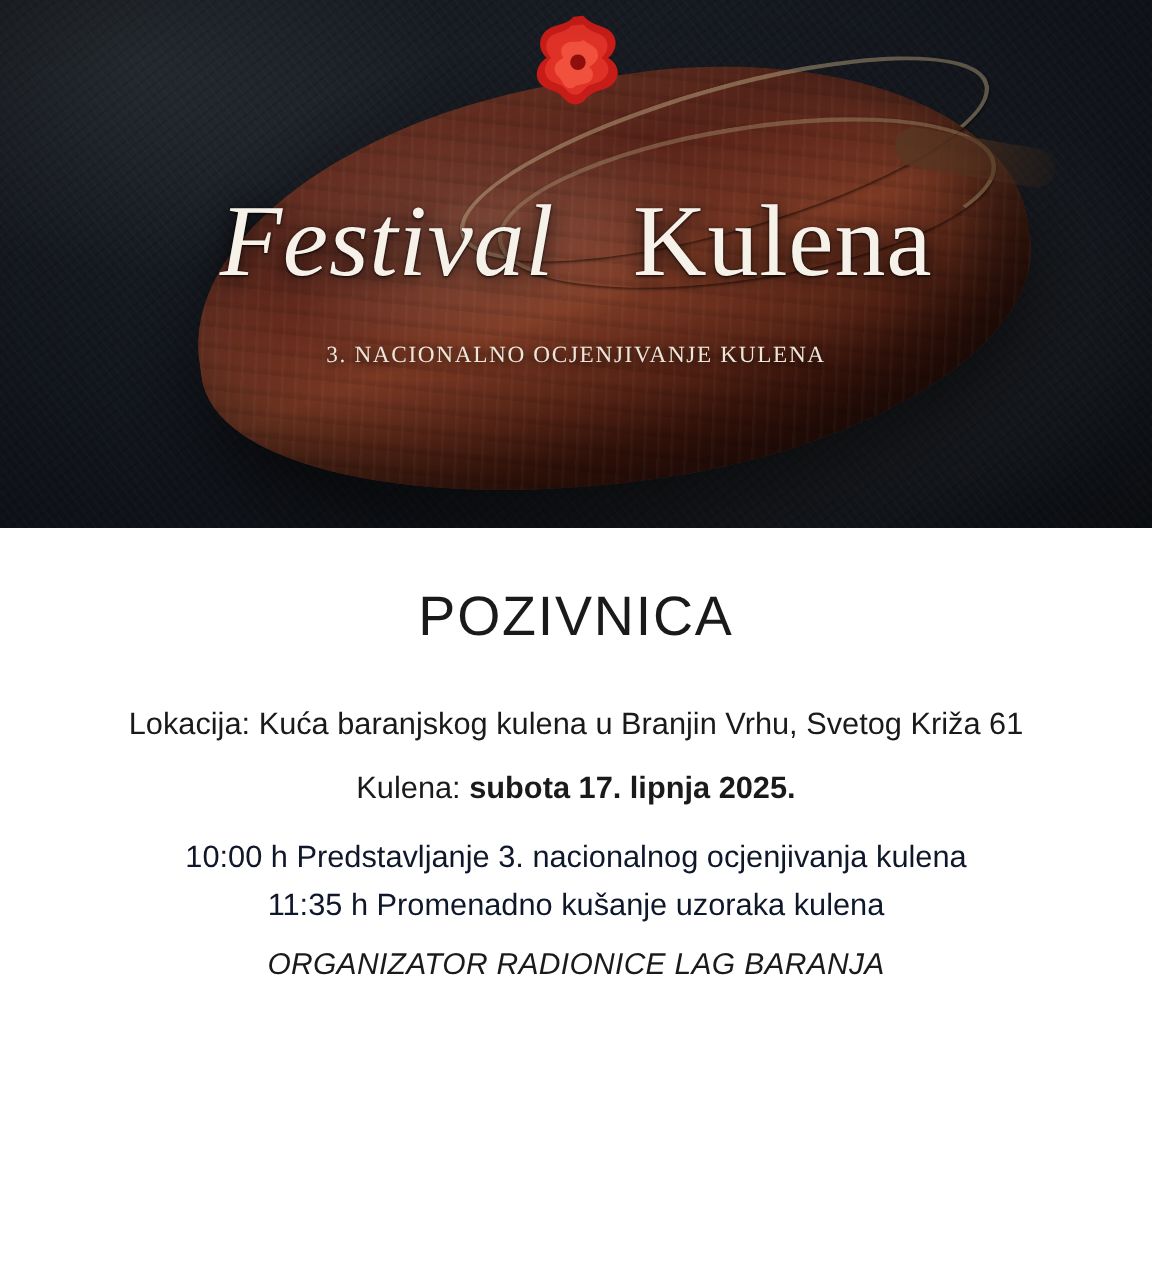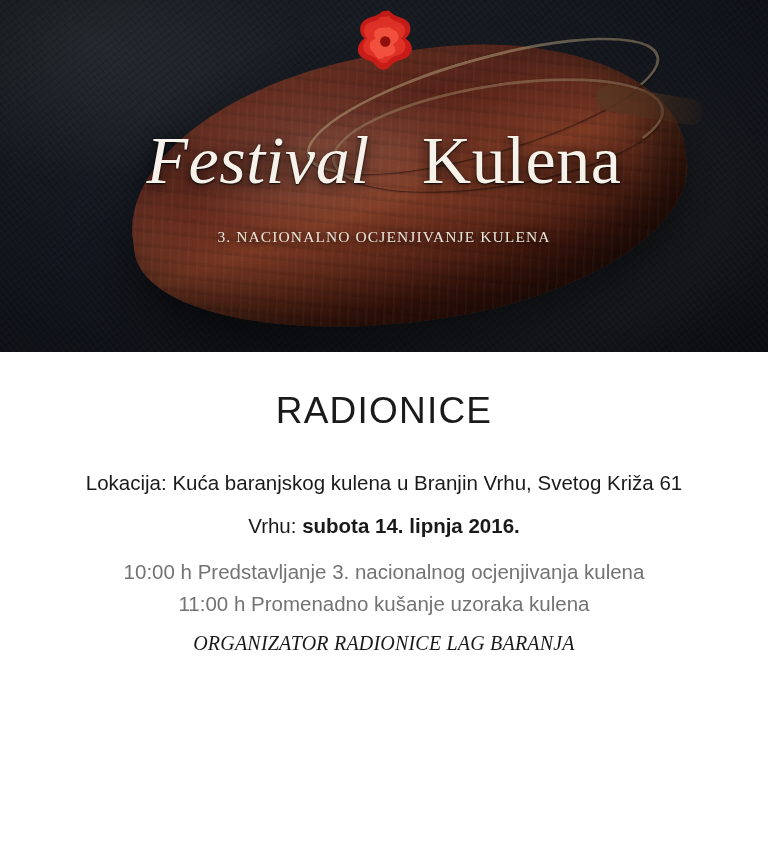--- a/index.html
+++ b/index.html
@@ -152,23 +152,23 @@
     color: #1a1a1a;
     margin-top: 20px;
     font-weight: 400;
     text-align: center;
   }
   .line-location { margin-top: 38px; }
   .line-date { margin-top: 17px; }
   .line-date .bold { font-weight: 700; }
   .line-program { margin-top: 17px; }
   .schedule { margin-top: 20px; }
-  .schedule .item { font-size: 20.5px; line-height: 1.28; margin-top: 5px; color: #737373; }
+  .schedule .item { font-size: 20.5px; line-height: 1.28; margin-top: 5px; color: #0f172a; }
   .line-workshop { margin-top: 21px; font-size: 20px; letter-spacing: 0.2px; }
-  .line-organizer { margin-top: 14px; font-size: 20px; font-style: italic; letter-spacing: 0.2px; font-family: Liberation Serif, serif; }
+  .line-organizer { margin-top: 14px; font-size: 20px; font-style: italic; letter-spacing: 0.2px; }
 </style>
 </head>
 <body>
 
 <div class="hero">
   <div class="hero-bg"></div>
   <div class="hero-noise"></div>
 
   <div class="kulen"></div>
   <div class="kulen-string s1"></div>
@@ -189,29 +189,29 @@
     <span>&nbsp;</span>
     <span>Kulena</span>
   </div>
   <div class="hero-subtitle">3. NACIONALNO OCJENJIVANJE KULENA</div>
 
   <div class="hero-vignette"></div>
 </div>
 
 <div class="content">
 
-  <div class="doc-title">RADIONICE</div>
+  <div class="doc-title">POZIVNICA</div>
 
   <div class="line line-location">Lokacija: Kuća baranjskog kulena u Branjin Vrhu, Svetog Križa 61</div>
 
   <div class="line line-date">
-    <span>Vrhu: </span><span class="bold">subota 14. lipnja 2016.</span>
+    <span>Kulena: </span><span class="bold">subota 17. lipnja 2025.</span>
   </div>
 
 
   <div class="schedule">
     <div class="item">10:00 h Predstavljanje 3. nacionalnog ocjenjivanja kulena</div>
-    <div class="item">11:00 h Promenadno kušanje uzoraka kulena</div>
+    <div class="item">11:35 h Promenadno kušanje uzoraka kulena</div>
   </div>
 
   <div class="line line-organizer">ORGANIZATOR RADIONICE LAG BARANJA</div>
 
 </div>
 
 </body></html>

